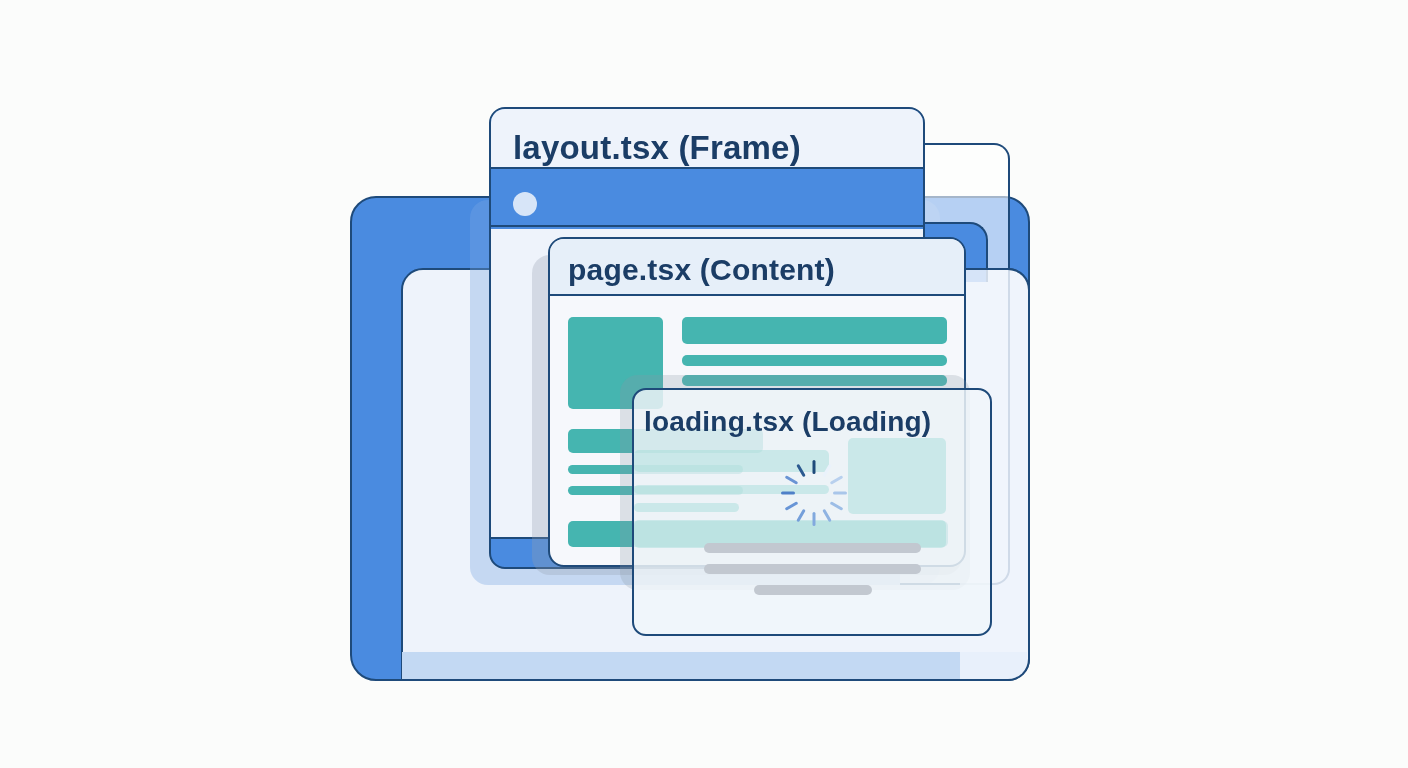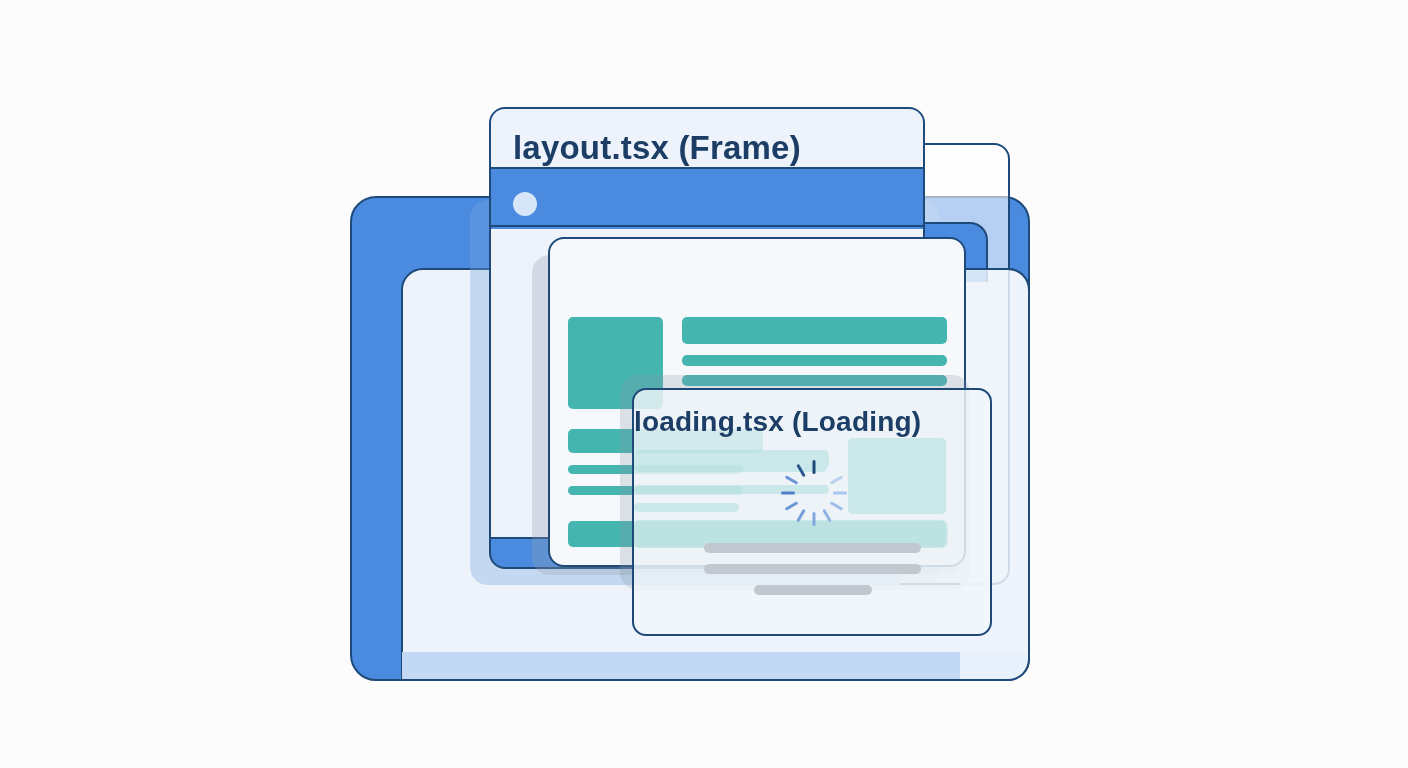--- a/index.html
+++ b/index.html
@@ -34,33 +34,36 @@
   <div class="abs" style="left:0; top:74px; width:100%; height:44px; background:#4a8be0; border-bottom:2.5px solid #1e4a7a;">
     <div class="abs" style="left:22px; top:9px; width:24px; height:24px; border-radius:50%; background:#d7e5f8;"></div>
   </div>
   <div class="abs" style="left:0; top:120px; width:100%; height:310px; background:#eef3fb; border-bottom:2.5px solid #1e4a7a;"></div>
 </div>
 
 <div class="abs stroke" style="left:960px; top:268px; width:70px; height:413px; border-radius:0 22px 22px 0; border-left:none; background:rgba(238,243,251,0.85);"></div>
 
 <div class="abs" style="left:532px; top:255px; width:430px; height:320px; border-radius:18px; background:rgba(150,160,175,0.3);"></div>
 <div class="abs stroke" style="left:548px; top:237px; width:418px; height:330px; border-radius:16px; background:#f6f8fc; overflow:hidden;">
+  <div class="abs" style="left:0; top:0; width:100%; height:57px; background:rgba(228,237,248,0.9); border-bottom:2.5px solid #1e4a7a;">
+    <span class="title" style="left:18px; top:14px; font-size:30px;">page.tsx (Content)</span>
+  </div>
   <div class="bar teal" style="left:18px; top:78px; width:95px; height:92px;"></div>
   <div class="bar teal" style="left:132px; top:78px; width:265px; height:27px;"></div>
   <div class="bar teal" style="left:132px; top:116px; width:265px; height:11px;"></div>
   <div class="bar teal" style="left:132px; top:136px; width:265px; height:11px;"></div>
   <div class="bar teal" style="left:18px; top:190px; width:195px; height:24px;"></div>
   <div class="bar teal" style="left:18px; top:226px; width:175px; height:9px;"></div>
   <div class="bar teal" style="left:18px; top:247px; width:175px; height:9px;"></div>
   <div class="bar teal" style="left:18px; top:282px; width:380px; height:26px;"></div>
 </div>
 
 <div class="abs" style="left:620px; top:375px; width:350px; height:215px; border-radius:18px; background:rgba(140,150,165,0.25);"></div>
 <div class="abs stroke" style="left:632px; top:388px; width:360px; height:248px; border-radius:14px; background:rgba(240,246,250,0.82); overflow:hidden;">
-  <span class="title" style="left:0; top:16px; font-size:28px;">loading.tsx (Loading)</span>
+  <span class="title" style="left:10px; top:16px; font-size:28px;">loading.tsx (Loading)</span>
   <div class="bar tealLight" style="left:0; top:60px; width:195px; height:22px;"></div>
   <div class="bar tealLight" style="left:0; top:95px; width:195px; height:9px;"></div>
   <div class="bar tealLight" style="left:0; top:113px; width:105px; height:9px;"></div>
   <div class="bar tealLight" style="left:214px; top:48px; width:98px; height:76px;"></div>
   <div class="bar tealLight" style="left:0; top:130px; width:312px; height:28px;"></div>
   <div class="bar gray" style="left:70px; top:153px; width:217px; height:10px;"></div>
   <div class="bar gray" style="left:70px; top:174px; width:217px; height:10px;"></div>
   <div class="bar gray" style="left:120px; top:195px; width:118px; height:10px;"></div>
 
   <div class="abs" style="left:145px; top:68px; width:70px; height:70px;">

